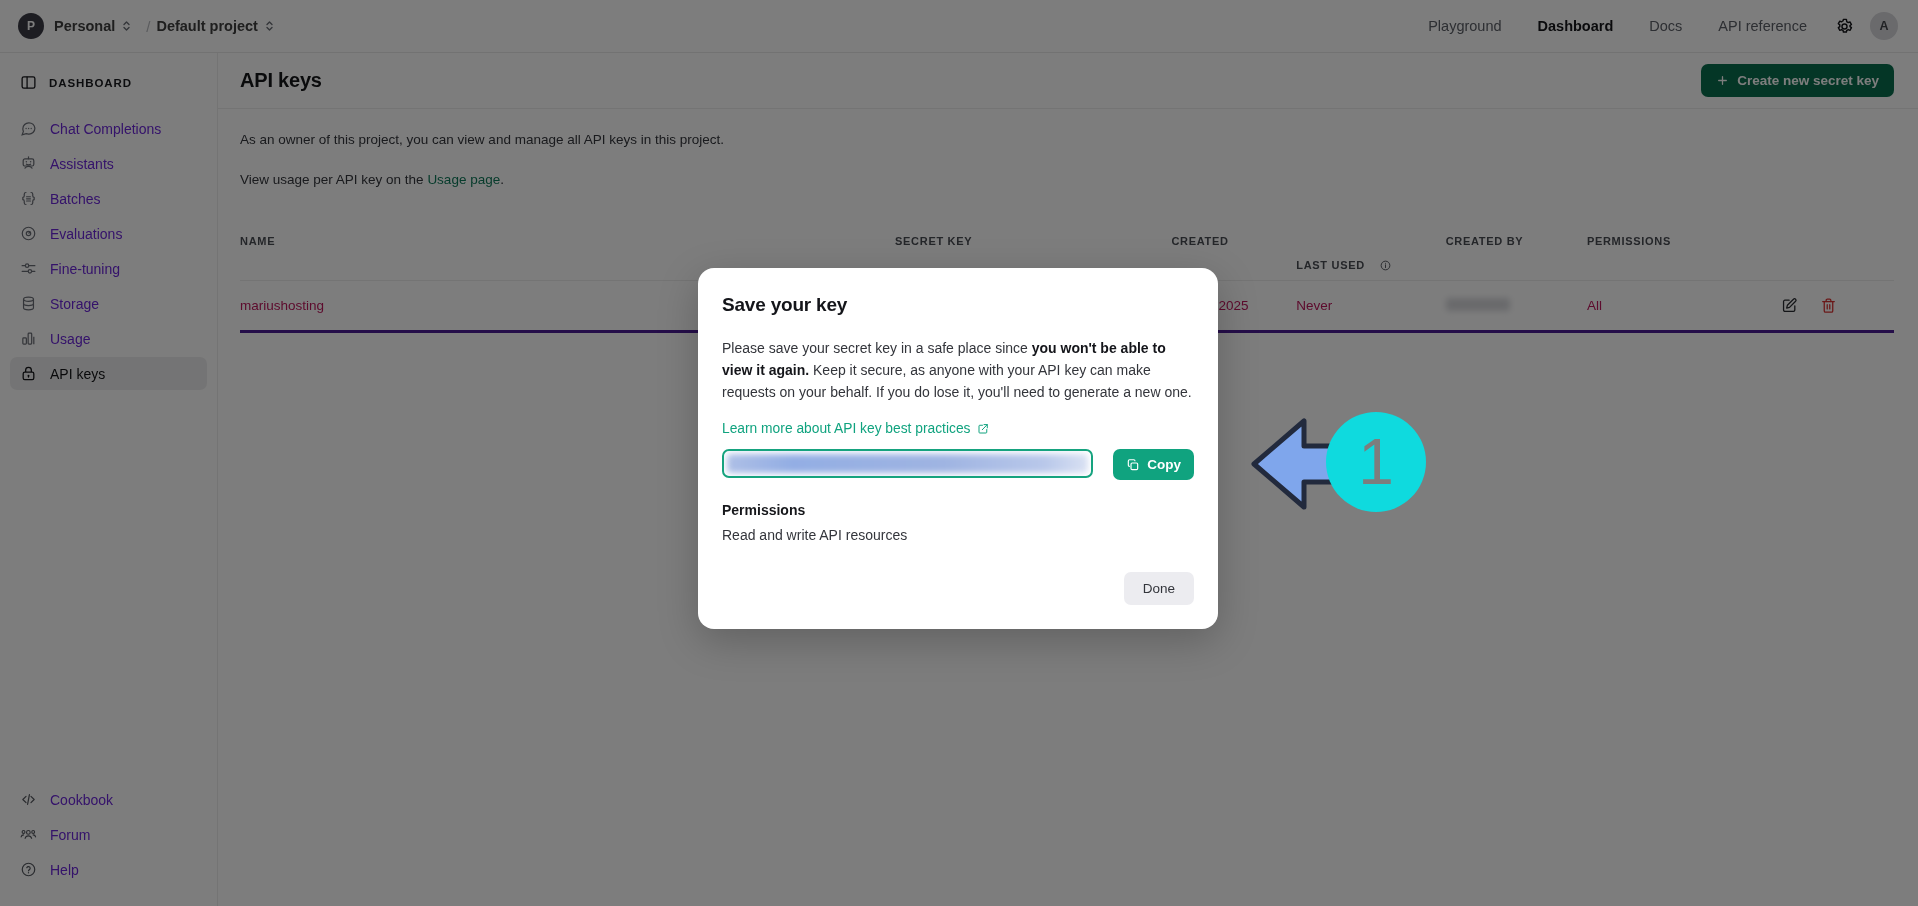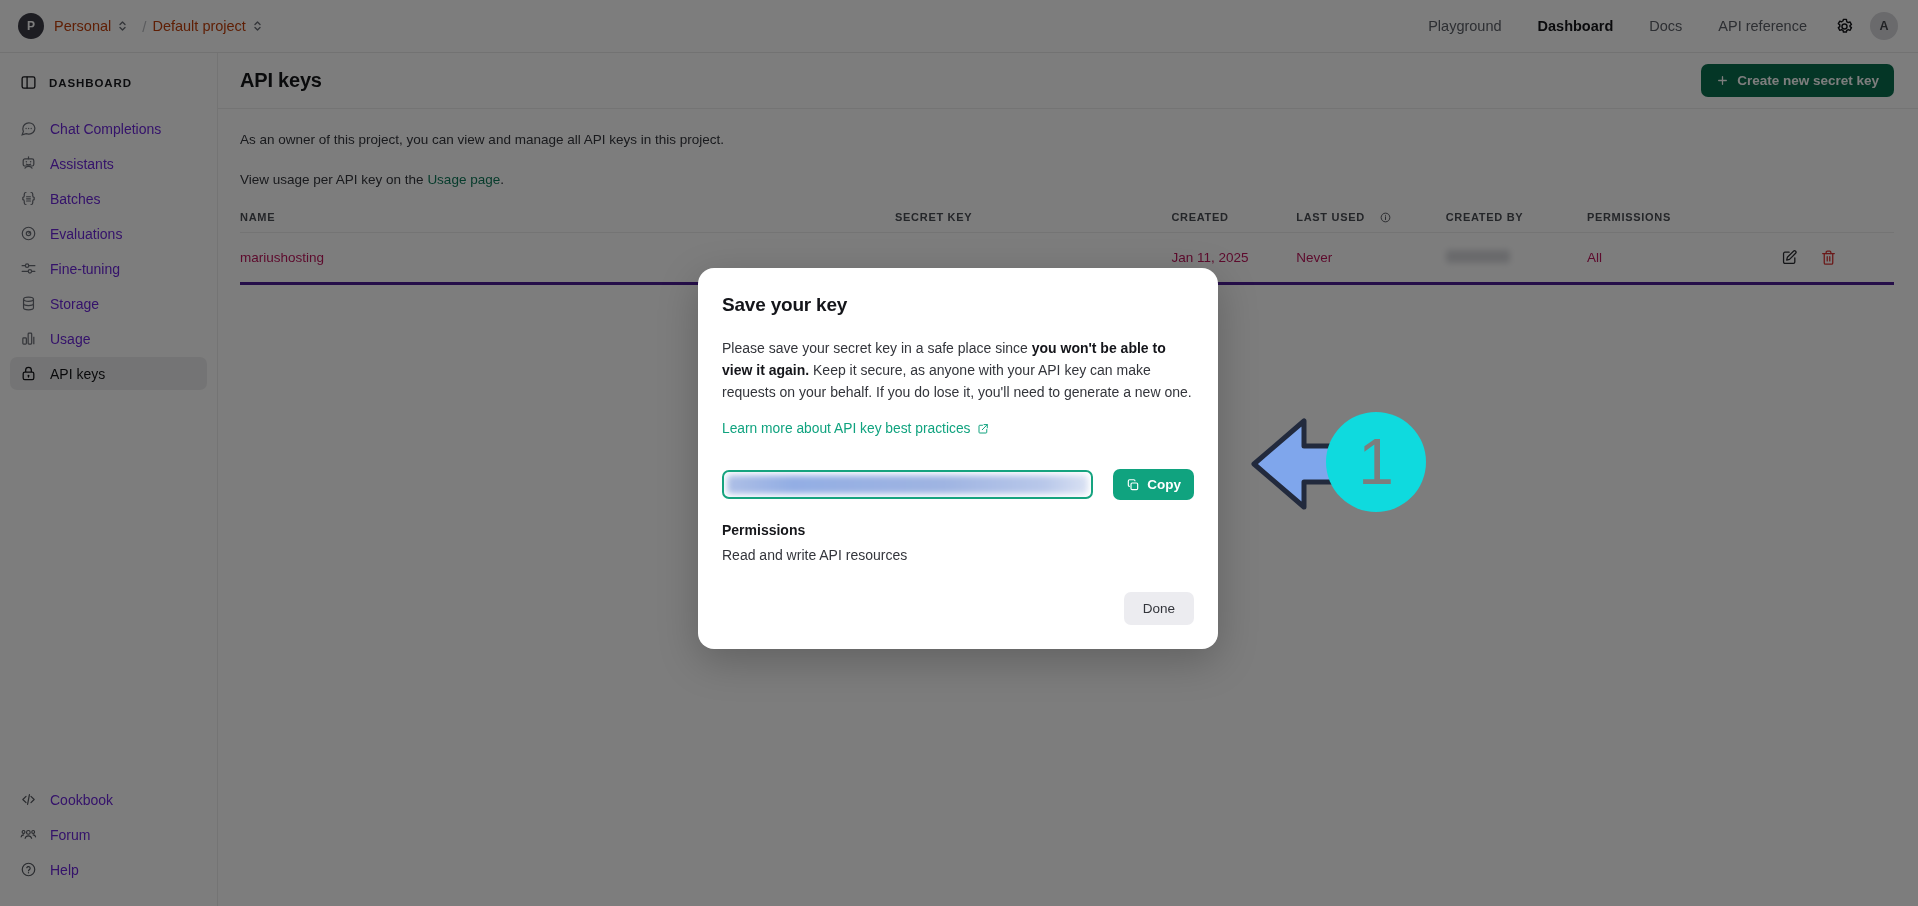--- a/index.html
+++ b/index.html
@@ -19,21 +19,21 @@
     border-bottom: 1px solid #e8e8e8; background: #ffffff; padding: 0 20px 0 18px;
   }
   .tb-left { display: flex; align-items: center; gap: 0px; }
   .org-avatar {
     width: 26px; height: 26px; border-radius: 50%;
     background: #3c3c47; color: #ffffff;
     font-size: 12px; font-weight: 700;
     display: flex; align-items: center; justify-content: center;
     margin-right: 10px;
   }
-  .org-name, .proj-name { font-size: 14.5px; color: #c2410c; }
+  .org-name, .proj-name { font-size: 14.5px; color: #404040; font-weight: bold; }
   .chev { margin: 0 8px 0 6px; display: inline-flex; }
   .tb-sep { color: #b9bbc0; font-size: 15px; margin: 0 6px; }
   .tb-right { display: flex; align-items: center; gap: 0px; }
   .navlink {
     font-size: 14.5px; color: #5d6068; padding: 0 18px; text-decoration: none;
   }
   .navlink.active { color: #15161a; font-weight: 700; }
   .icon-btn { margin-left: 10px; display: flex; align-items: center; cursor: pointer; }
   .user-avatar {
     width: 28px; height: 28px; border-radius: 50%; background: #d8d8dc;
@@ -98,21 +98,21 @@
     font-size: 13.5px; color: #be185d; padding: 16px 0 16px 0;
     border-bottom: 3px solid #4c1d95; vertical-align: middle;
   }
   .col-name { width: 640px; }
   .col-secret { width: 270px; }
   .col-created { width: 122px; }
   .col-lastused { width: 146px; }
   .col-createdby { width: 138px; }
   .col-perm { width: 190px; }
   .col-actions { width: 110px; }
-  .th-info { display:inline-flex; align-items:flex-end; gap:15px; }
+  .th-info { display:inline-flex; align-items:flex-end; gap:15px;margin-top:48px; }
   .blurred-user {
     display:inline-block; width: 64px; height: 13px; border-radius: 3px;
     background: #d7d8dc; filter: blur(3px);
   }
   .row-actions { display: flex; align-items: center; gap: 22px; justify-content: flex-start; }
   .act { cursor: pointer; display: inline-flex; }
 
   
   .overlay {
     position: absolute; inset: 0; background: rgba(0,0,0,0.51); z-index: 50;
@@ -126,21 +126,21 @@
   }
   .modal h2 { font-size: 19px; font-weight: 700; color: #14151a; letter-spacing: -0.2px; }
   .modal p.desc {
     margin-top: 21px; font-size: 14px; line-height: 1.58; color: #33353b;
   }
   .modal p.desc b { font-weight: 700; color: #14151a; }
   .modal a.learn {
     display: inline-flex; align-items: center; gap: 7px;
     margin-top: 18px; font-size: 13.8px; color: #10a37f; text-decoration: none;
   }
-  .key-row { display: flex; align-items: center; gap: 20px; margin-top: 32px; }
+  .key-row { display: flex; align-items: flex-start; gap: 20px; margin-top: 12px; }
   .key-input {
     flex: 1; height: 29px; border: 2px solid #16a37f; border-radius: 7px;
     background: #ffffff; position: relative; overflow: hidden; padding: 0;
   }
   .key-input .sel {
     position: absolute; left: 3px; top: 3px; right: 3px; bottom: 3px;
     border-radius: 4px;
     background: linear-gradient(90deg, #aebfe6 0%, #93aee4 18%, #9fb4e2 60%, #b9c8ea 88%, #d9e1f3 100%);
     filter: blur(3px);
   }

